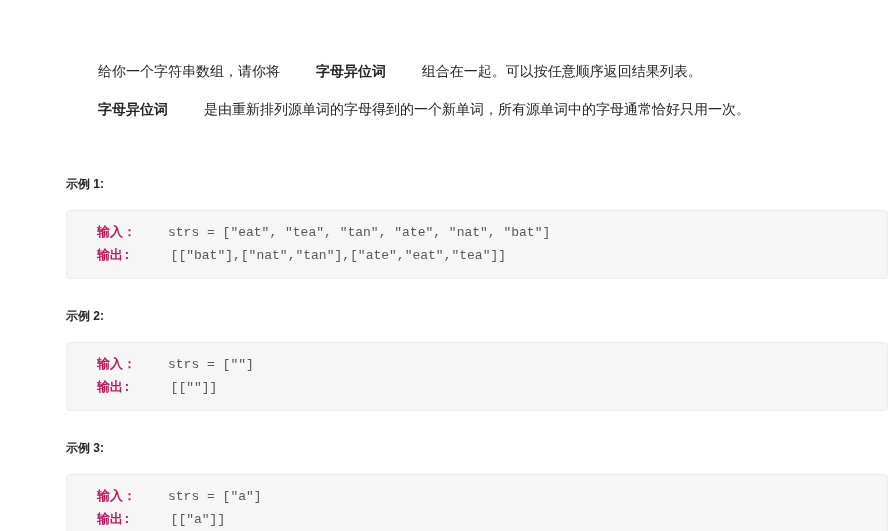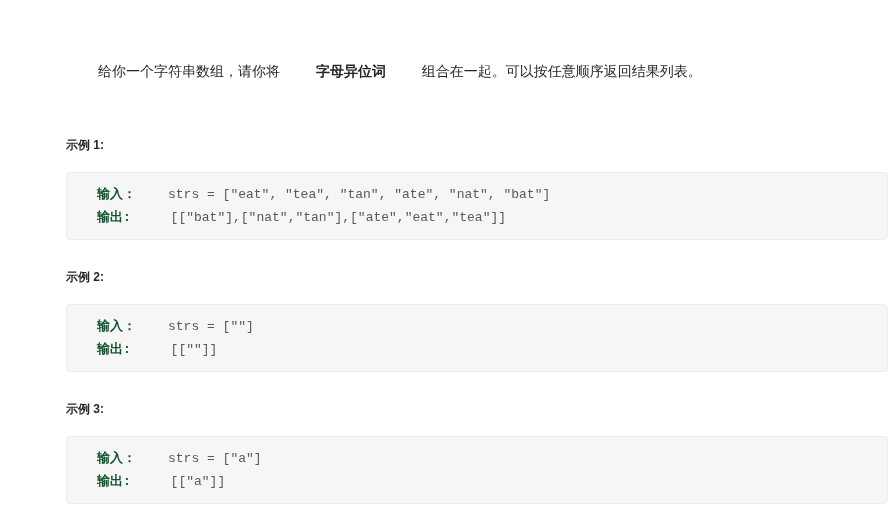--- a/index.html
+++ b/index.html
@@ -29,30 +29,33 @@
     padding: 10px 14px;
     font-family: "SFMono-Regular", Consolas, "Liberation Mono", Menlo, monospace;
     font-size: 13px;
     line-height: 1.8;
     color: #595959;
     white-space: pre-wrap;
     margin-bottom: 8px;
   }
   pre.codeblock .label {
     font-weight: 700;
-    color: #14532d;
+    color: #be185d;
   }
   .spacer { height: 10px; }
 </style>
 </head>
 <body>
 
 <div class="description">
   <p>
     <span>给你一个字符串数组，请你将 </span><span class="bold">字母异位词</span><span> 组合在一起。可以按任意顺序返回结果列表。</span>
+  </p>
+  <p>
+    <span class="bold">字母异位词</span><span> 是由重新排列源单词的字母得到的一个新单词，所有源单词中的字母通常恰好只用一次。</span>
   </p>
 </div>
 
 <div class="spacer"></div>
 
 <div class="example-heading">示例 1:</div>
 <pre class="codeblock"><span class="label">输入：</span><span>strs = ["eat", "tea", "tan", "ate", "nat", "bat"]</span>
 <span class="label">输出: </span><span>[["bat"],["nat","tan"],["ate","eat","tea"]]</span></pre>
 
 <div class="example-heading">示例 2:</div>

